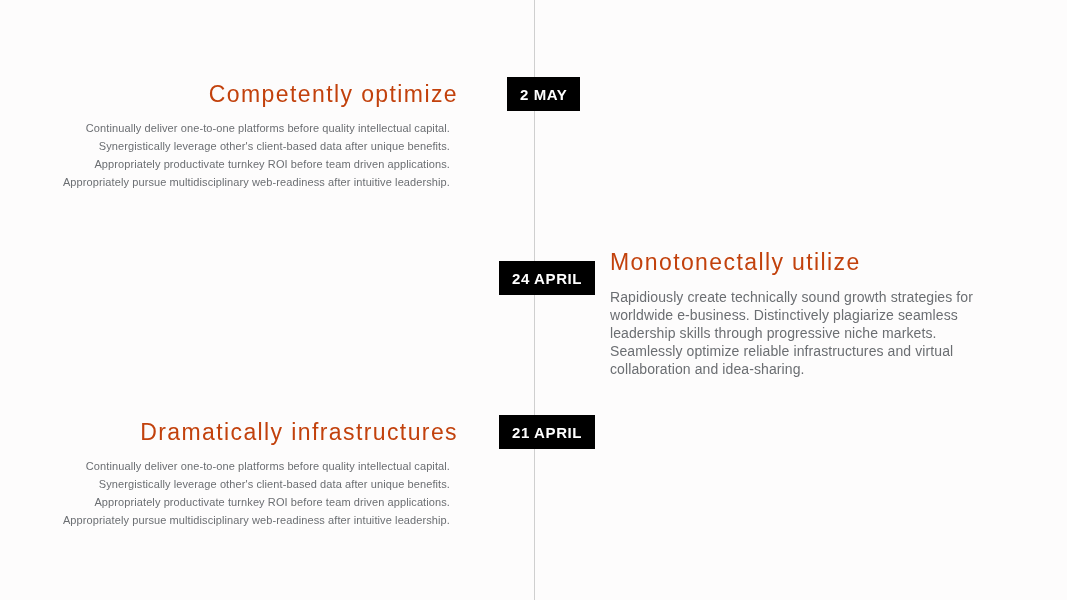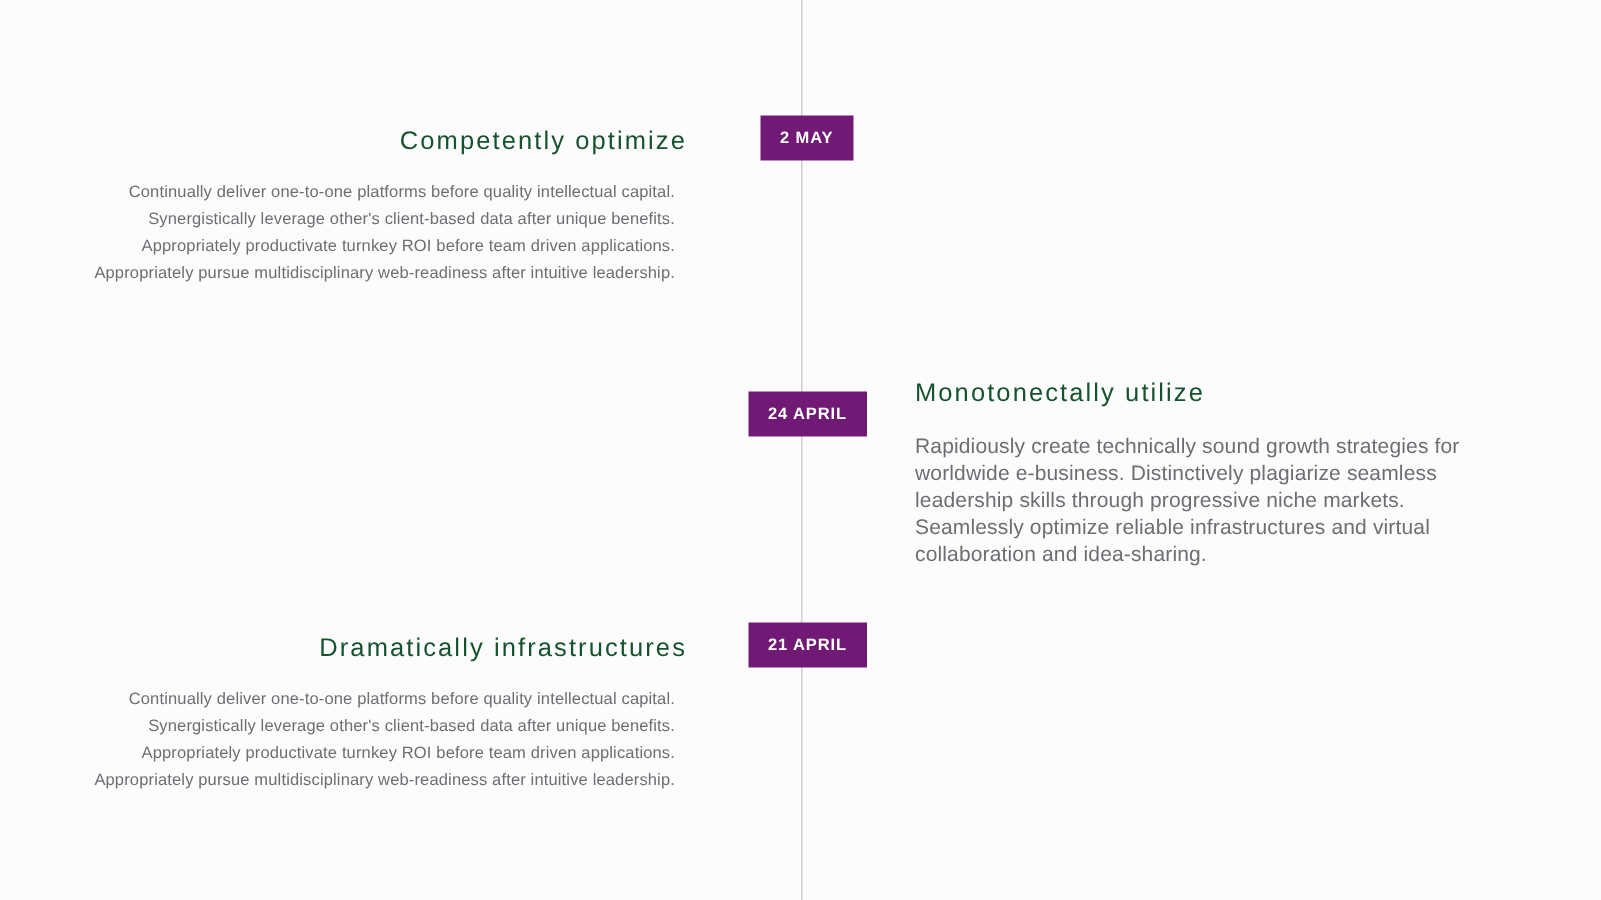--- a/index.html
+++ b/index.html
@@ -37,23 +37,23 @@
   .entry {
     position: absolute;
     left: 0;
     width: 1067px;
     z-index: 2;
   }
 
   
   .date-badge {
     position: absolute;
-    background: #701a75;
+    background: #000000;
     color: #ffffff;
-    font-size: 11px;
+    font-size: 15px;
     font-weight: bold;
     letter-spacing: 0.6px;
     line-height: 1;
     padding: 10px 13px 9px 13px;
     white-space: nowrap;
     z-index: 3;
     box-sizing: border-box;
   }
 
   
@@ -67,23 +67,23 @@
   
   .side-right {
     position: absolute;
     left: 610px;
     width: 392px;
     text-align: left;
     box-sizing: border-box;
   }
 
   .entry-title {
-    font-size: 17px;
+    font-size: 23px;
     font-weight: 400;
-    color: #14532d;
+    color: #c2410c;
     letter-spacing: 1.4px;
     line-height: 22px;
     margin: 0;
     white-space: nowrap;
   }
   .side-right .entry-title {
     letter-spacing: 1.4px;
   }
 
   .entry-body {

